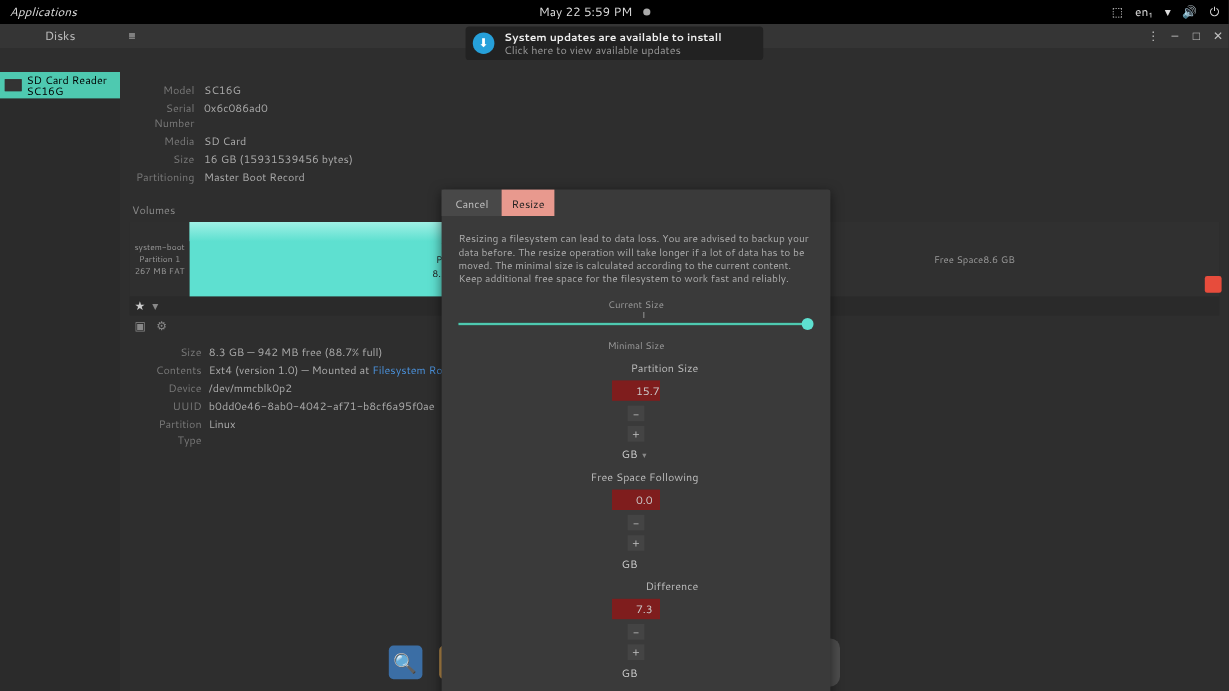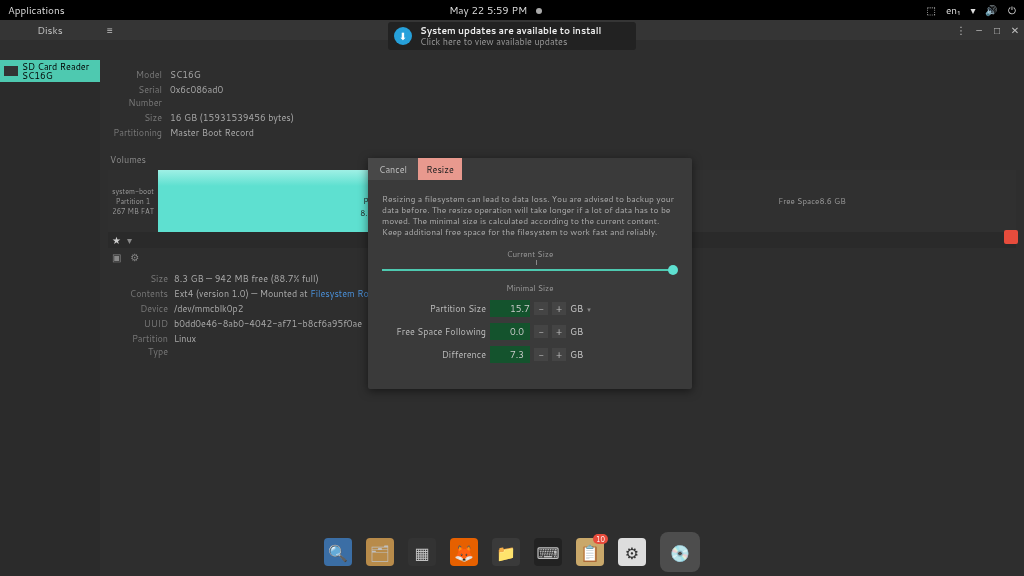--- a/index.html
+++ b/index.html
@@ -1,20 +1,20 @@
 <!DOCTYPE html>
 <html><head>
 <meta charset="utf-8">
 <style>
 * { margin: 0; padding: 0; box-sizing: border-box; font-family: "Cantarell", "Ubuntu", sans-serif; }
 body { width: 1024px; height: 576px; background: #2a2a2a; color: #c0c0c0; overflow: hidden; position: relative; font-size: 10px; }
 
 
 .topbar { height: 20px; background: #000; color: #ddd; display: flex; align-items: center; padding: 0 8px; font-size: 10px; }
-.topbar .left { flex: 0 0 auto; }
+.topbar .left { flex: 0 0 auto; font-style: italic; }
 .topbar .center { flex: 1; text-align: center; }
 .topbar .right { flex: 0 0 auto; display: flex; gap: 10px; align-items: center; }
 .topbar .dot { width: 6px; height: 6px; background: #aaa; border-radius: 50%; display: inline-block; margin-left: 6px; }
 
 
 .window { position: absolute; top: 20px; left: 0; right: 0; bottom: 0; background: #2e2e2e; }
 .titlebar { height: 20px; background: #353535; display: flex; align-items: center; font-size: 10px; }
 .titlebar .title { flex: 0 0 100px; text-align: center; }
 .titlebar .hamburger { width: 20px; text-align: center; }
 .titlebar .spacer { flex: 1; }
@@ -66,23 +66,23 @@
 .modal-header .mtitle { flex: 1; text-align: center; font-size: 10px; color: #ddd; }
 .modal-header .resize { width: 44px; text-align: center; background: #e8998e; color: #222; height: 100%; display: flex; align-items: center; justify-content: center; font-size: 9px; }
 .modal-body { padding: 14px 14px 20px; }
 .modal-body .warn { font-size: 8.5px; color: #aaa; line-height: 11px; margin-bottom: 10px; }
 .modal-body .slider-label { text-align: center; font-size: 8px; color: #999; }
 .modal-body .slider { height: 20px; position: relative; margin: 0 0 14px; }
 .modal-body .slider .track { position: absolute; top: 9px; left: 0; right: 0; height: 2px; background: #222; }
 .modal-body .slider .fill { position: absolute; top: 9px; left: 0; right: 4px; height: 2px; background: #4ec9b0; }
 .modal-body .slider .thumb { position: absolute; top: 5px; right: 0; width: 10px; height: 10px; background: #5ee0d0; border-radius: 50%; }
 .modal-body .slider .mark { position: absolute; top: 0; left: 52%; width: 1px; height: 5px; background: #888; }
-.form-row { display: flex; align-items: center; font-size: 9px; margin-bottom: 6px; gap: 4px; }
+.form-row { display: flex; align-items: center; font-size: 9px; margin-bottom: 6px; gap: 4px; flex-direction: column; }
 .form-row .flbl { width: 104px; text-align: right; color: #bbb; }
-.form-row .finput { width: 36px; background: #14532d; padding: 2px 20px; color: #ccc; }
+.form-row .finput { width: 36px; background: #7f1d1d; padding: 2px 20px; color: #ccc; }
 .form-row .fbtn { width: 14px; text-align: center; background: #444; }
 .form-row .funit { width: 24px; color: #ccc; }
 .form-row .fdrop::after { content: "▾"; font-size: 7px; margin-left: 4px; color: #888; }
 
 
 .dock { position: absolute; bottom: 4px; left: 50%; transform: translateX(-50%); display: flex; gap: 14px; align-items: center; }
 .dock .dicon { width: 28px; height: 28px; border-radius: 4px; display: flex; align-items: center; justify-content: center; font-size: 16px; position: relative; }
 .dock .dicon.active { background: rgba(255,255,255,0.15); padding: 6px; width: 40px; height: 40px; border-radius: 8px; }
 .dock .badge { position: absolute; top: -4px; right: -4px; background: #e74c3c; color: #fff; font-size: 7px; border-radius: 7px; padding: 0 3px; }
 </style>
@@ -127,20 +127,24 @@
 
   <div class="main">
     <div class="details">
       <div class="row">
           <div class="lbl">Model</div>
           <div class="val">SC16G</div>
         </div>
       <div class="row">
           <div class="lbl">Serial Number</div>
           <div class="val">0x6c086ad0</div>
+        </div>
+      <div class="row">
+          <div class="lbl">Media</div>
+          <div class="val">SD Card</div>
         </div>
       <div class="row">
           <div class="lbl">Size</div>
           <div class="val">16 GB (15931539456 bytes)</div>
         </div>
       <div class="row">
           <div class="lbl">Partitioning</div>
           <div class="val">Master Boot Record</div>
         </div>
     </div>

